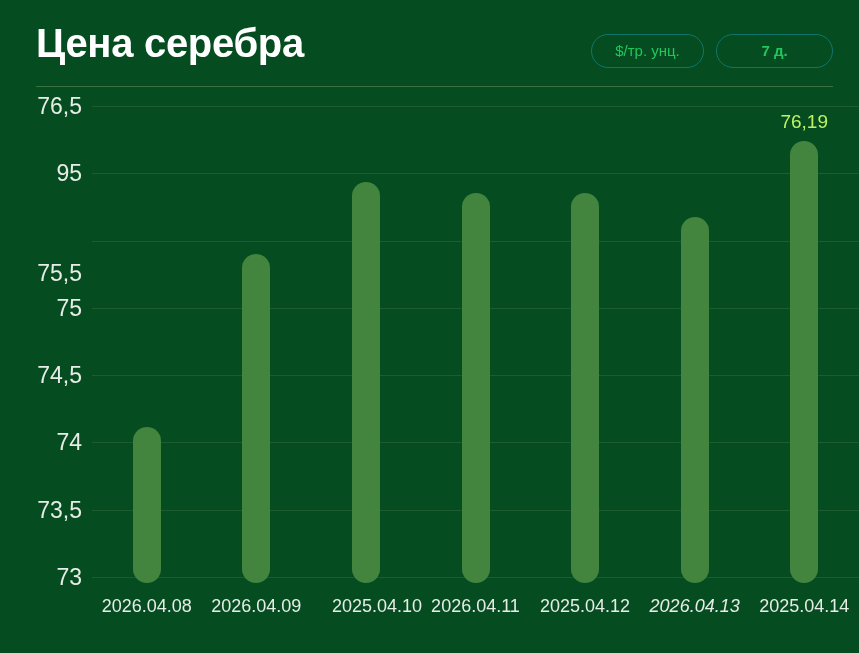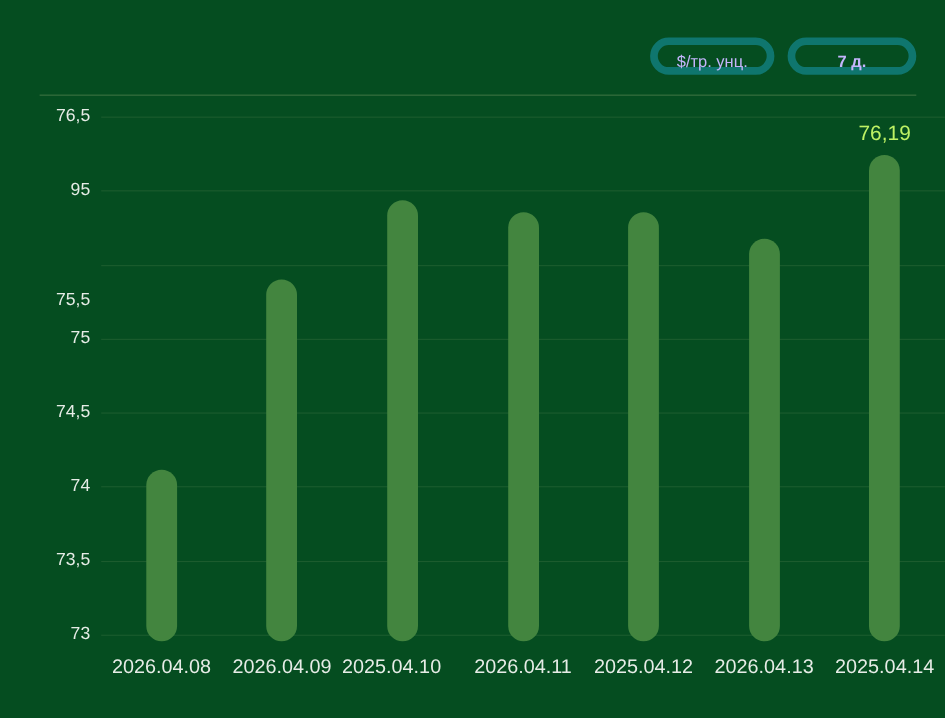--- a/index.html
+++ b/index.html
@@ -44,23 +44,23 @@
   }
   .btn-group {
     position: absolute;
     right: 26px;
     top: 34px;
     display: flex;
     gap: 12px;
     align-items: center;
   }
   .pill {
-    border: 7px solid #0f766e;
+    border: 1px solid #0f766e;
     border-radius: 18px;
-    color: #c4b5fd;
+    color: #22c55e;
     font-size: 15px;
     padding: 0 16px;
     height: 34px;
     line-height: 32px;
     background: transparent;
     white-space: nowrap;
     box-sizing: border-box;
     text-align: center;
     cursor: pointer;
   }
@@ -90,21 +90,21 @@
     position: absolute;
     left: 0;
     top: 0;
     width: 92px;
     height: 510px;
   }
   .ylabel {
     position: absolute;
     right: 10px;
     transform: translateY(-50%);
-    font-size: 16px;
+    font-size: 23px;
     color: #e6ece6;
     white-space: nowrap;
   }
 
   .gridarea {
     position: absolute;
     left: 92px;
     top: 0;
     right: 0;
     height: 510px;
@@ -155,20 +155,21 @@
     color: #e6ece6;
     white-space: nowrap;
   }
 </style>
 </head>
 <body>
 
 <div id="widget">
 
   <div class="header">
+    <div class="title">Цена серебра</div>
     <div class="btn-group">
       <div class="pill unit">$/тр. унц.</div>
       <div class="pill range">7 д.</div>
     </div>
   </div>
   <div class="header-rule"></div>
 
   <div class="plot">
     <div class="ylabels" id="ylabels">
         <div class="ylabel" style="top: 491px;">73</div>
@@ -198,20 +199,20 @@
         <div class="bar" style="left: 479.071px; top: 107.2px; height: 389.8px; background: rgb(67, 133, 63);"></div>
         <div class="bar" style="left: 588.643px; top: 131.423px; height: 365.577px; background: rgb(67, 133, 63);"></div>
         <div class="bar" style="left: 698.214px; top: 54.7171px; height: 442.283px; background: rgb(67, 133, 63);"></div>
         <div class="bar-value" style="left: 712.214px; top: 24.7171px;">76,19</div>
       </div>
   </div>
 
   <div class="xaxis" id="xaxis">
       <div class="xlabel" style="left: 54.7857px;">2026.04.08</div>
       <div class="xlabel" style="left: 164.357px;">2026.04.09</div>
-      <div class="xlabel" style="left: 264px;">2025.04.10</div>
+      <div class="xlabel" style="left: 285px;">2025.04.10</div>
       <div class="xlabel" style="left: 383.5px; text-align: right;">2026.04.11</div>
       <div class="xlabel" style="left: 493.071px;">2025.04.12</div>
-      <div class="xlabel" style="left: 602.643px;">2026.04.13</div>
+      <div class="xlabel" style="left: 602.643px; font-style: italic;">2026.04.13</div>
       <div class="xlabel" style="left: 712.214px;">2025.04.14</div>
     </div>
 
 </div>
 
 </body></html>

